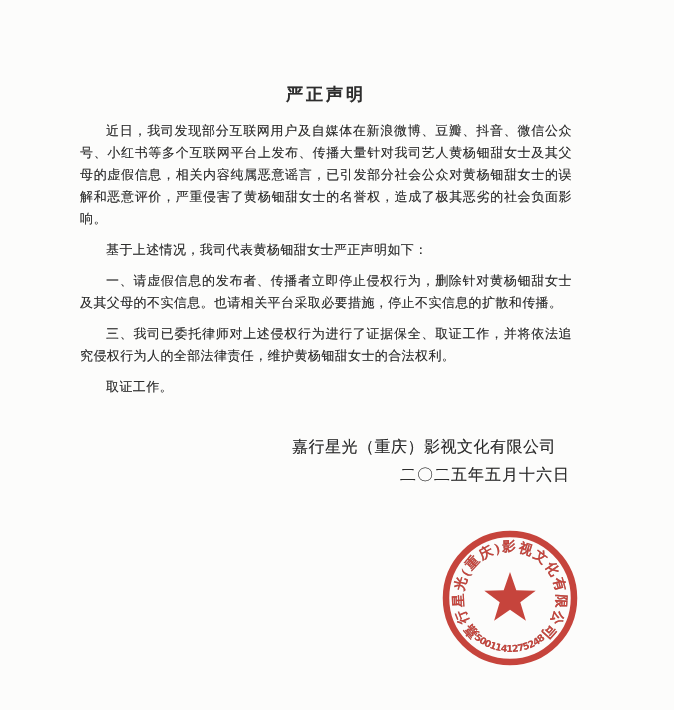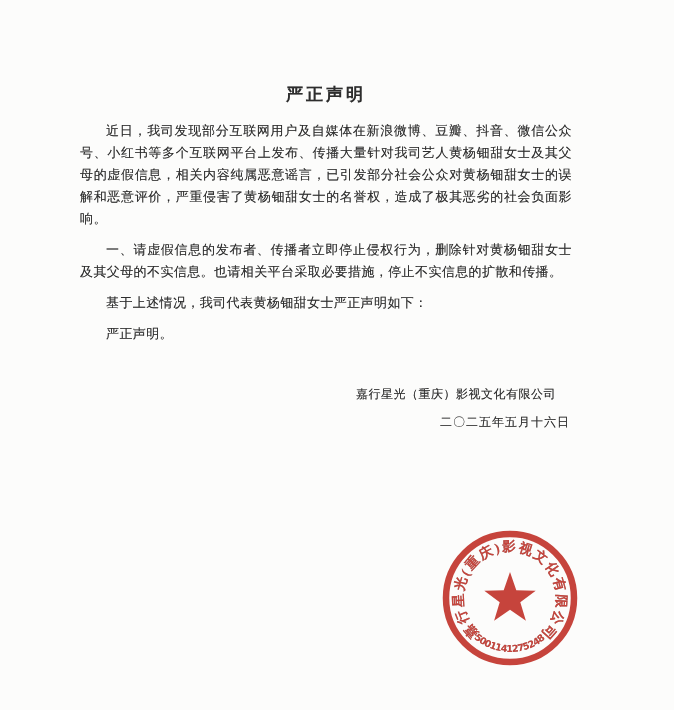--- a/index.html
+++ b/index.html
@@ -27,21 +27,21 @@
     font-size: 13px;
     line-height: 22px;
     letter-spacing: 0.4px;
     text-align: justify;
     text-indent: 2em;
     margin: 0 0 9px 0;
   }
   .signature {
     margin-top: 38px;
     text-align: right;
-    font-size: 12px;
+    font-size: 16px;
     line-height: 22px;
   }
   .signature .company { letter-spacing: 0.5px; margin-right: 16px; }
   .signature .date { margin-top: 6px; letter-spacing: 1px; margin-right: 2px; }
   .seal {
     position: absolute;
     left: 440px;
     top: 528px;
     width: 140px;
     height: 140px;
@@ -60,23 +60,24 @@
   }
 </style>
 </head>
 <body>
 
 <div class="page">
 
   <h1 class="doc-title">严正声明</h1>
 
   <p class="para">近日，我司发现部分互联网用户及自媒体在新浪微博、豆瓣、抖音、微信公众号、小红书等多个互联网平台上发布、传播大量针对我司艺人黄杨钿甜女士及其父母的虚假信息，相关内容纯属恶意谣言，已引发部分社会公众对黄杨钿甜女士的误解和恶意评价，严重侵害了黄杨钿甜女士的名誉权，造成了极其恶劣的社会负面影响。</p>
+  <p class="para">基于上述情况，我司代表黄杨钿甜女士严正声明如下：</p>
   <p class="para">一、请虚假信息的发布者、传播者立即停止侵权行为，删除针对黄杨钿甜女士及其父母的不实信息。也请相关平台采取必要措施，停止不实信息的扩散和传播。</p>
-  <p class="para">基于上述情况，我司代表黄杨钿甜女士严正声明如下：</p>
-  <p class="para">严正声明。</p>
+  <p class="para">三、我司已委托律师对上述侵权行为进行了证据保全、取证工作，并将依法追究侵权行为人的全部法律责任，维护黄杨钿甜女士的合法权利。</p>
+  <p class="para">取证工作。</p>
 
   <div class="signature">
     <div class="company">嘉行星光（重庆）影视文化有限公司</div>
     <div class="date">二〇二五年五月十六日</div>
   </div>
 
   <svg class="seal" viewBox="0 0 140 140" xmlns="http://www.w3.org/2000/svg" xmlns:xlink="http://www.w3.org/1999/xlink">
     <defs>
       <path id="arcTop" d="M 39.8 106 A 47 47 0 1 1 100.2 106" fill="none"></path>
       <path id="arcBottom" d="M 31.8 108.2 A 54 54 0 0 0 108.2 108.2" fill="none"></path>

